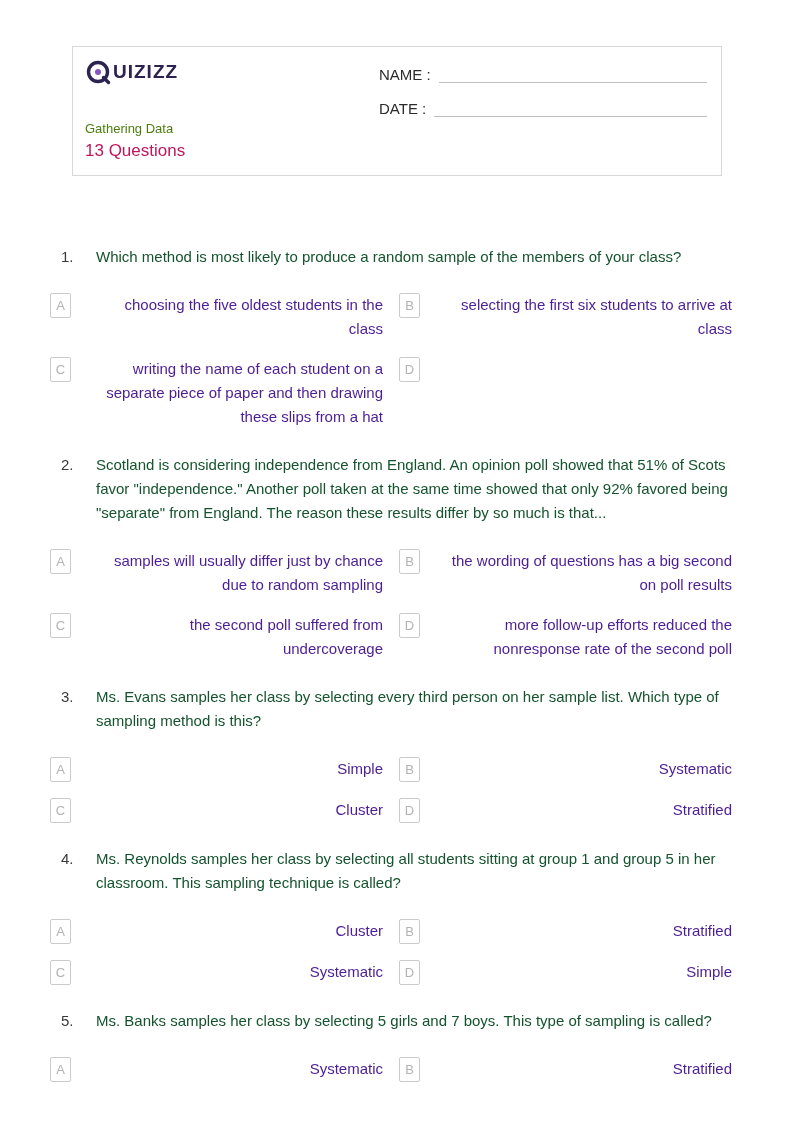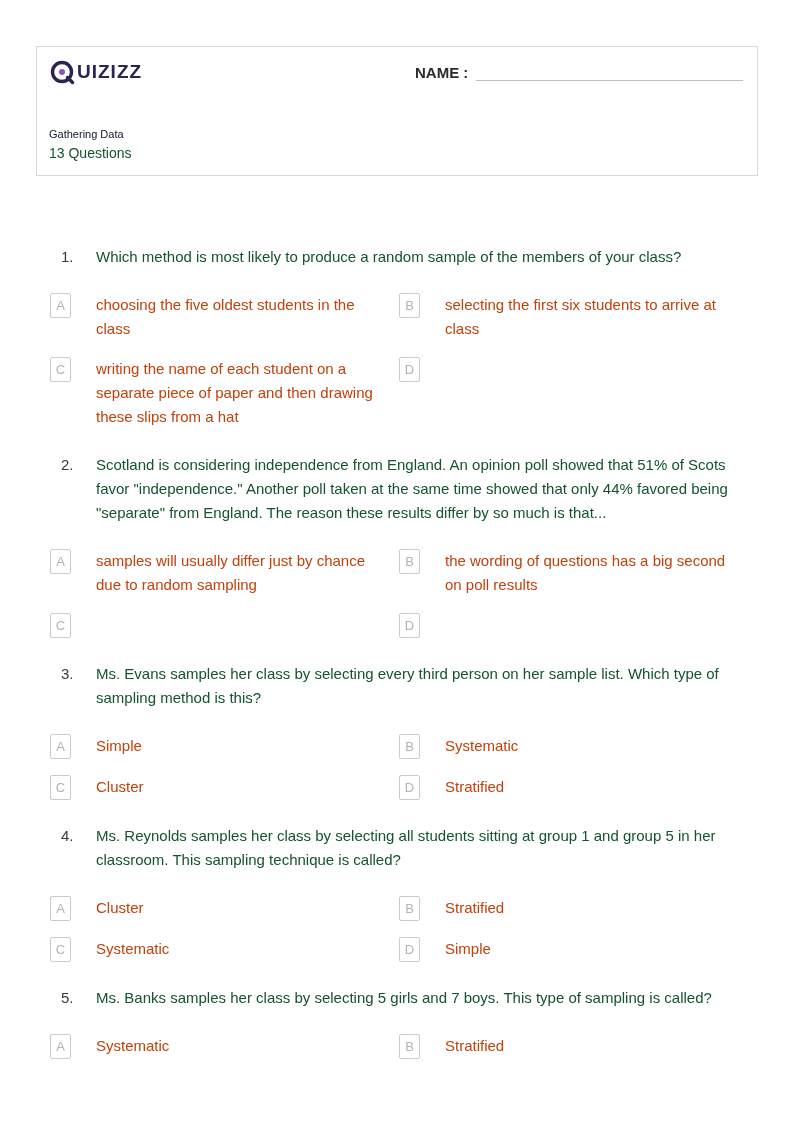--- a/index.html
+++ b/index.html
@@ -7,43 +7,43 @@
     width: 794px; height: 1123px;
     background: #ffffff;
     overflow: hidden;
     font-family: "Liberation Sans", "DejaVu Sans", sans-serif;
     color: #3a3a3a;
   }
   .page { width: 794px; height: 1123px; padding-top: 46px; position: relative; }
 
   
   .header-card {
-    margin: 0 36px;
+    margin: 0 72px;
     height: 130px;
     border: 1px solid #d8d8d8;
     display: flex;
     padding: 12px 14px 14px 12px;
   }
   .header-left { flex: 1; display: flex; flex-direction: column; }
   .logo { display: flex; align-items: center; gap: 2px; }
   .logo svg { display: block; }
   .logo-text {
     font-size: 19px; font-weight: bold; letter-spacing: 1px;
     color: #2d2352;
   }
   .title-block { margin-top: auto; }
-  .quiz-title { font-size: 11px; color: #0f172a; }
-  .quiz-subtitle { font-size: 14px; color: #14532d; margin-top: 5px; }
+  .quiz-title { font-size: 13px; color: #4d7c0f; }
+  .quiz-subtitle { font-size: 17px; color: #be185d; margin-top: 5px; }
 
   .header-fields {
     width: 328px;
     padding-top: 5px;
     display: flex; flex-direction: column; gap: 15px;
   }
-  .field-row { display: flex; align-items: flex-start; height: 19px; font-weight: bold; }
+  .field-row { display: flex; align-items: flex-end; height: 19px; }
   .field-label { font-size: 15px; color: #2b2b2b; margin-right: 8px; white-space: nowrap; }
   .field-line { flex: 1; border-bottom: 1px solid #bfbfbf; height: 17px; }
 
   
   .question-list { margin: 69px 48px 0 48px; }
   .question { margin-bottom: 24px; }
   .q-head { display: flex; }
   .q-num {
     width: 48px; flex: 0 0 48px;
     padding-left: 13px;
@@ -61,21 +61,21 @@
   .opt-letter {
     flex: 0 0 auto;
     width: 21px; height: 25px;
     margin: 0 25px 0 2px;
     border: 1px solid #cbcbcb;
     border-radius: 2px;
     color: #b3b3b3;
     font-size: 13px;
     display: flex; align-items: center; justify-content: center;
   }
-  .opt-text { flex: 1; padding-right: 14px; font-size: 15px; line-height: 24px; color: #c2410c; }
+  .opt-text { flex: 1; padding-right: 14px; font-size: 15px; line-height: 24px; color: #4c1d95; text-align: right; }
 </style>
 </head>
 <body>
 
 <div class="page">
 
   <div class="header-card">
     <div class="header-left">
       <div class="logo">
         <span>
@@ -90,20 +90,24 @@
       <div class="title-block">
         <div class="quiz-title">Gathering Data</div>
         <div class="quiz-subtitle">13 Questions</div>
       </div>
     </div>
     <div class="header-fields">
       <div class="field-row">
         <span class="field-label">NAME :</span>
         <span class="field-line"></span>
       </div>
+      <div class="field-row">
+        <span class="field-label">DATE :</span>
+        <span class="field-line"></span>
+      </div>
     </div>
   </div>
 
   <div class="question-list">
   <div class="question">
     <div class="q-head">
       <span class="q-num">1.</span>
       <div class="q-text">Which method is most likely to produce a random sample of the members of your class?</div>
     </div>
     <div class="q-options">
@@ -124,39 +128,41 @@
 
   <div class="option">
     <span class="opt-letter">D</span>
   </div>
 </div>
   </div>
 
   <div class="question">
     <div class="q-head">
       <span class="q-num">2.</span>
-      <div class="q-text">Scotland is considering independence from England. An opinion poll showed that 51% of Scots favor "independence." Another poll taken at the same time showed that only 44% favored being "separate" from England. The reason these results differ by so much is that...</div>
+      <div class="q-text">Scotland is considering independence from England. An opinion poll showed that 51% of Scots favor "independence." Another poll taken at the same time showed that only 92% favored being "separate" from England. The reason these results differ by so much is that...</div>
     </div>
     <div class="q-options">
   <div class="option">
     <span class="opt-letter">A</span>
     <div class="opt-text">samples will usually differ just by chance due to random sampling</div>
   </div>
 
   <div class="option">
     <span class="opt-letter">B</span>
     <div class="opt-text">the wording of questions has a big second on poll results</div>
   </div>
 
   <div class="option">
     <span class="opt-letter">C</span>
-  </div>
-
-  <div class="option">
-    <span class="opt-letter">D</span>
+    <div class="opt-text">the second poll suffered from undercoverage</div>
+  </div>
+
+  <div class="option">
+    <span class="opt-letter">D</span>
+    <div class="opt-text">more follow-up efforts reduced the nonresponse rate of the second poll</div>
   </div>
 </div>
   </div>
 
   <div class="question">
     <div class="q-head">
       <span class="q-num">3.</span>
       <div class="q-text">Ms. Evans samples her class by selecting every third person on her sample list.  Which type of sampling method is this?</div>
     </div>
     <div class="q-options">

